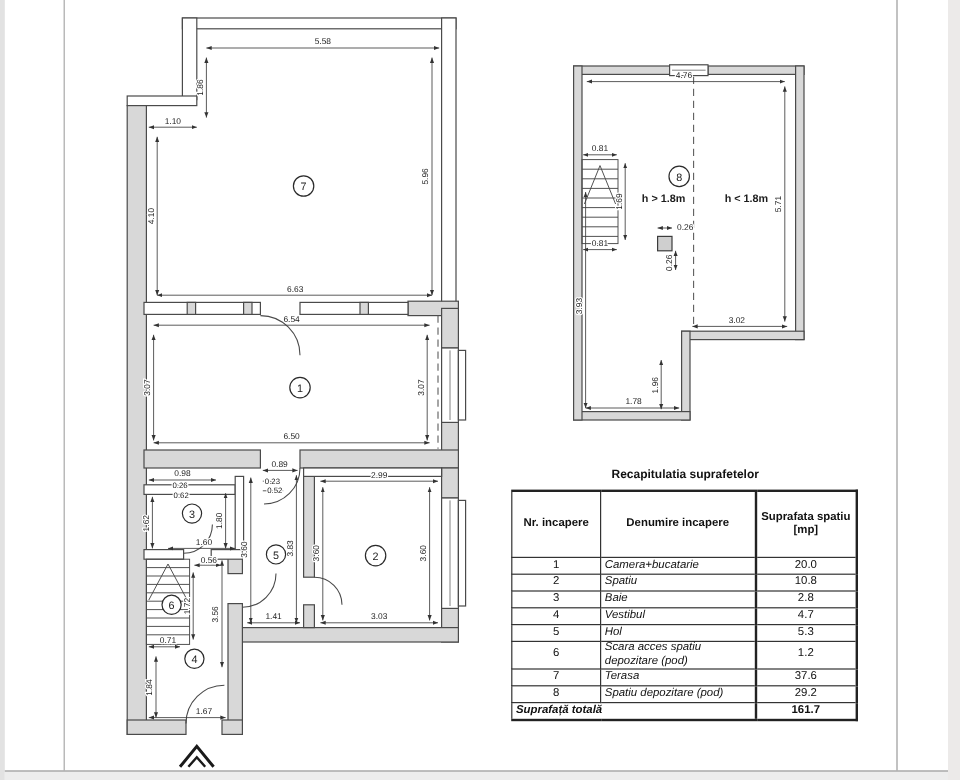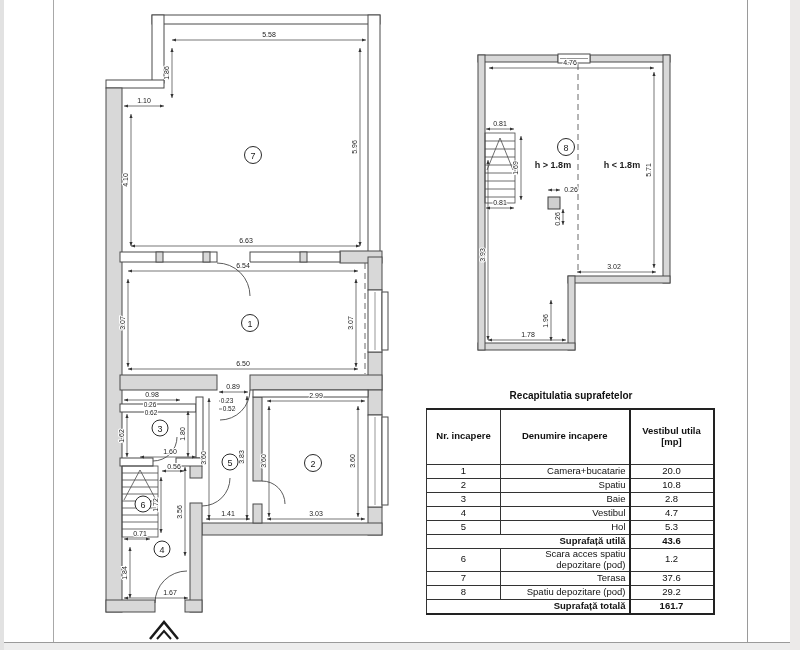--- a/index.html
+++ b/index.html
@@ -29,21 +29,21 @@
   .circ{fill:#ffffff;stroke:#2a2a2a;stroke-width:1;}
 
   
   .table-wrap{position:absolute;left:426px;top:390px;width:290px;}
   .tbl-title{text-align:center;font-weight:bold;font-size:10px;color:#111;margin-bottom:7px;}
   table.sum{border-collapse:collapse;width:287px;table-layout:fixed;font-size:9.5px;color:#111;}
   table.sum th,table.sum td{border:1px solid #333;padding:0 3px;line-height:1.15;vertical-align:middle;}
   table.sum th{font-weight:bold;text-align:center;padding:16px 2px;}
   table.sum td{height:13px;}
   td.c{text-align:center;}
-  td.nm{text-align:right;}
+  td.nm{text-align:left;font-style:italic;}
   .valcol{border-left:2px solid #222 !important;border-right:2px solid #222 !important;}
   tr.hdr th{border-top:2px solid #222;}
   tr.hdr th.valcol{border-top:2px solid #222;}
   tr.bold td{font-weight:bold;}
   tr.lastrow td{border-bottom:2px solid #222;margin-left:44px;}
 </style>
 </head>
 <body>
 
 <div id="stage">
@@ -302,21 +302,21 @@
       <colgroup>
           <col style="width:74px">
           <col style="width:129px">
           <col style="width:84px">
         </colgroup>
       <tbody>
         <tr class="hdr">
           <th>Nr. incapere</th>
           <th>Denumire incapere</th>
           <th class="valcol">
-            <span>Vestibul utila</span><br>
+            <span>Suprafata spatiu</span><br>
             <span>[mp]</span>
           </th>
         </tr>
         <tr>
           <td class="c">1</td>
           <td class="nm">Camera+bucatarie</td>
           <td class="c valcol">20.0</td>
         </tr>
         <tr>
           <td class="c">2</td>
@@ -331,24 +331,20 @@
         <tr>
           <td class="c">4</td>
           <td class="nm">Vestibul</td>
           <td class="c valcol">4.7</td>
         </tr>
         <tr>
           <td class="c">5</td>
           <td class="nm">Hol</td>
           <td class="c valcol">5.3</td>
         </tr>
-        <tr class="bold">
-          <td class="nm" colspan="2">Suprafață utilă</td>
-          <td class="c valcol">43.6</td>
-        </tr>
         <tr>
           <td class="c">6</td>
           <td class="nm">Scara acces spatiu depozitare (pod)</td>
           <td class="c valcol">1.2</td>
         </tr>
         <tr>
           <td class="c">7</td>
           <td class="nm">Terasa</td>
           <td class="c valcol">37.6</td>
         </tr>

